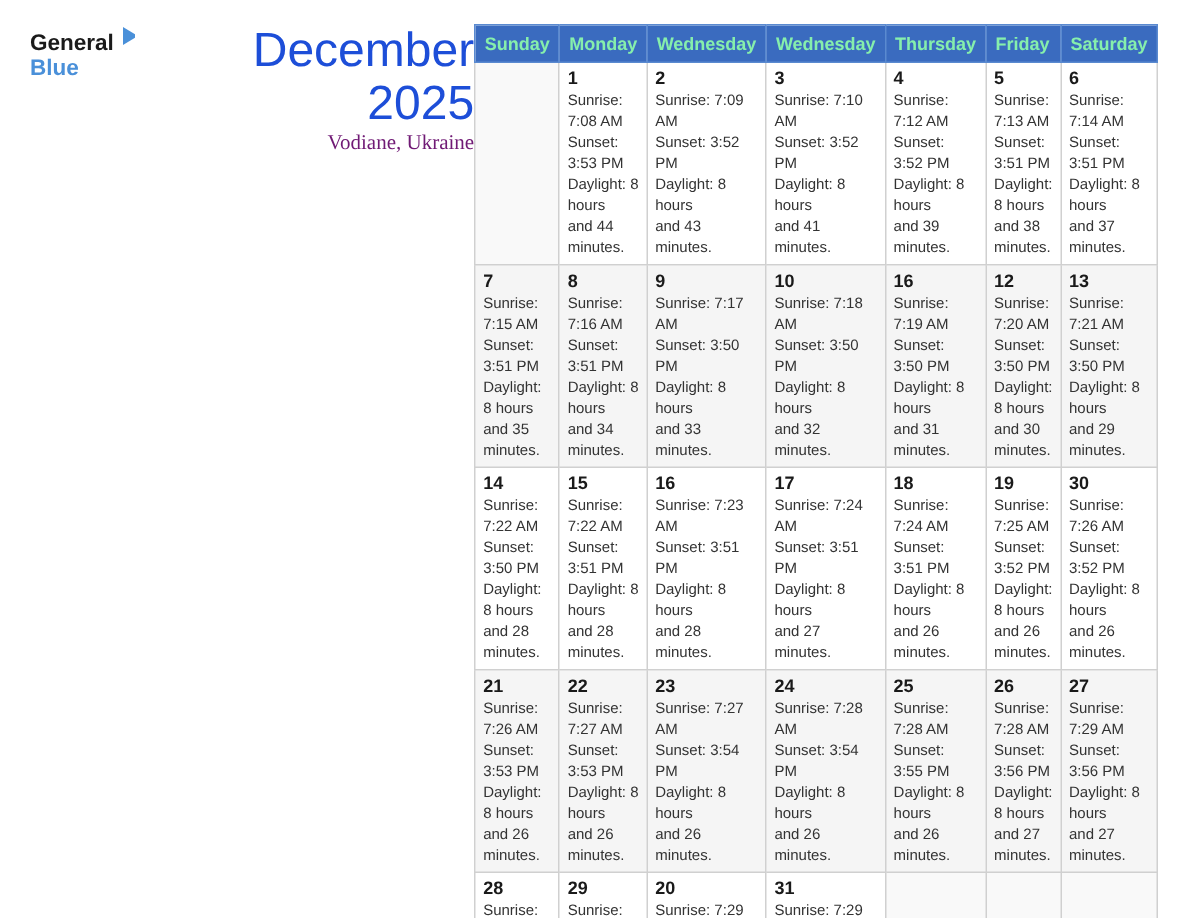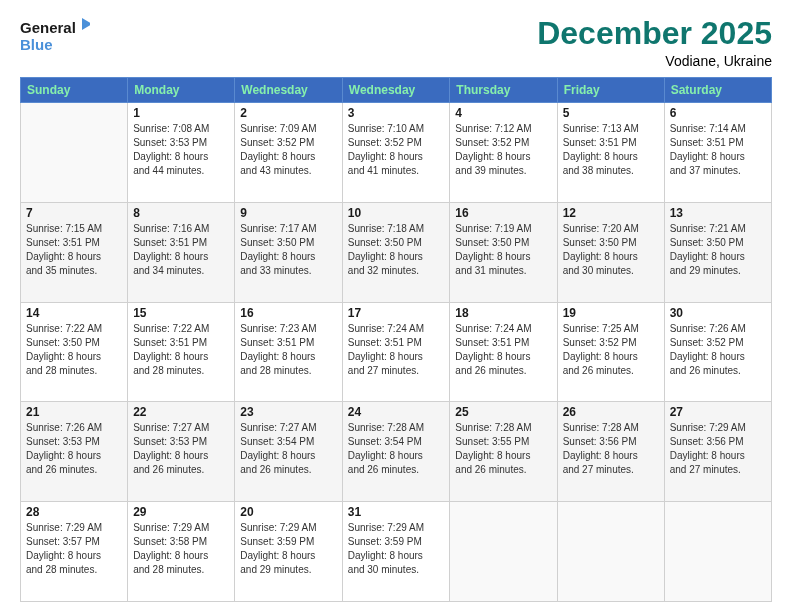--- a/index.html
+++ b/index.html
@@ -8,47 +8,48 @@
       height: 612px;
       font-family: Arial, sans-serif;
       background: #fff;
       overflow: hidden;
     }
     .page {
       width: 792px;
       height: 612px;
       padding: 16px 20px 10px 20px;
       display: flex;
-      flex-direction: column;
+      flex-direction: row;
       justify-content: flex-end;
     }
     .header {
       display: flex;
       justify-content: space-between;
       align-items: flex-start;
       margin-bottom: 8px;
     }
     .logo {
       display: flex;
       align-items: center;
       gap: 4px;
     }
     .title-block {
       text-align: right;
     }
     .main-title {
       font-size: 32px;
-      font-weight: bold;
-      color: #0f766e;
+      font-weight: normal;
+      color: #1d4ed8;
       line-height: 1.1;
     }
     .subtitle {
       font-size: 14px;
-      color: #000000;
+      color: #701a75;
       margin-top: 2px;
+      font-family: Liberation Serif, serif;
     }
     .calendar {
       width: 100%;
       border-collapse: collapse;
       flex: 1;
       font-size: 11px;
     }
     .calendar th {
       background: #3a6bbf;
       color: #86efac;

